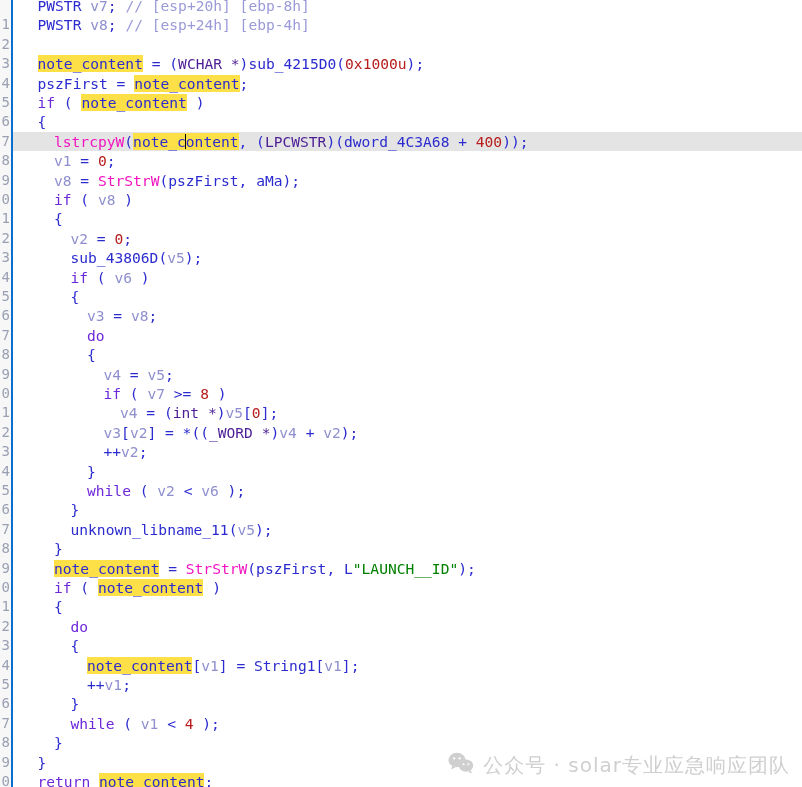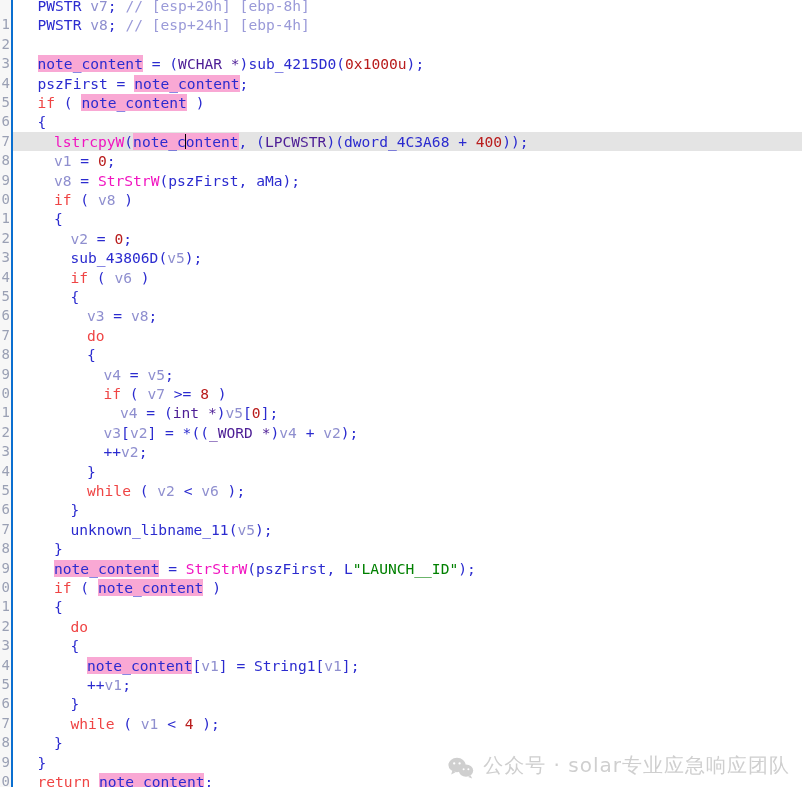--- a/index.html
+++ b/index.html
@@ -78,50 +78,50 @@
   .row-bg-current {
     position: absolute;
     left: 13px;
     width: 789px;
     height: 19.4px;
     background: #e4e4e4;
     z-index: 0;
   }
 
   
-  .t-kw      { color: #ef4444; }  
+  .t-kw      { color: #6d28d9; }  
   .t-type    { color: #4c1d95; }  
   .t-var     { color: #8f8fcf; }  
   .t-func    { color: #2b2bcf; }  
   .t-api     { color: #f114c0; }  
   .t-num     { color: #b91c1c; }
   .t-punc    { color: #2b2bcf; }
   .t-cmt     { color: #9a9ad8; }
   .t-str     { color: #008000; }
   .t-plain   { color: #2b2bcf; }
 
   .hl {
-    background: #f9a8d4;
+    background: #fde047;
   }
   .caret {
     display: inline-block;
     width: 0;
     border-left: 2px solid #000000;
     height: 15px;
     vertical-align: -2px;
     margin: 0 -1px;
   }
 
   
   .watermark {
     position: absolute;
     right: 12px;
     bottom: 8px;
     display: flex;
-    align-items: flex-end;
+    align-items: flex-start;
     gap: 9px;
     z-index: 5;
     pointer-events: none;
   }
   .wm-icon {
     width: 26px;
     height: 22px;
     position: relative;
   }
   .wm-text {

